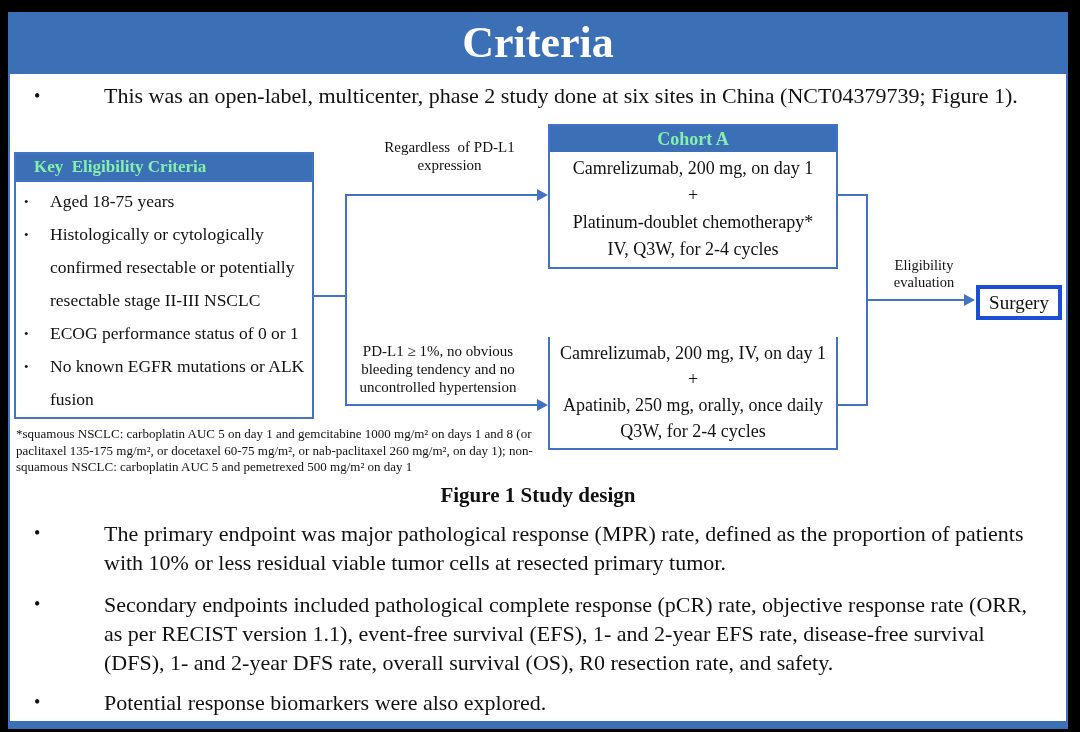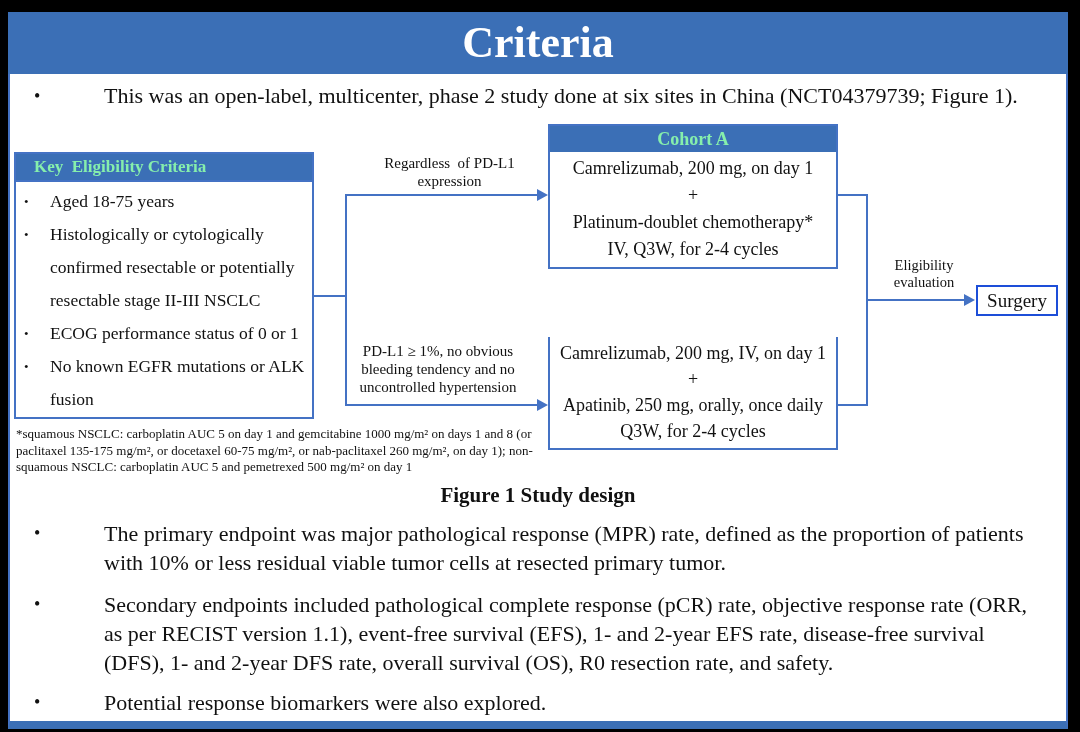--- a/index.html
+++ b/index.html
@@ -33,25 +33,25 @@
   .cohort-a{left:548px;top:124px;}
   .cohort-b{left:548px;top:337px;}
   .cohort-b .box-body div{line-height:26px;}
 
   
   .ln{position:absolute;background:#4472c4;}
   .arrow-r{position:absolute;width:0;height:0;border-top:6px solid transparent;
            border-bottom:6px solid transparent;border-left:11px solid #4472c4;}
 
   .lbl{position:absolute;text-align:center;font-size:15px;line-height:18px;}
-  .lbl-top{left:372px;top:154px;width:155px;white-space:pre-wrap;}
+  .lbl-top{left:372px;top:138px;width:155px;white-space:pre-wrap;}
   .lbl-bot{left:350px;top:342px;width:176px;}
   .lbl-rad{left:869px;top:257px;width:110px;font-size:14.5px;line-height:17px;}
 
-  .surgery{position:absolute;left:976px;top:285px;width:78px;height:27px;border:2px solid #1d4ed8;
+  .surgery{position:absolute;left:976px;top:285px;width:78px;height:27px;border:4px solid #1d4ed8;
            background:#fff;text-align:center;line-height:27px;font-size:19px;}
 
   .footnote{position:absolute;left:16px;top:426px;width:527px;font-size:13px;line-height:16.5px;}
   .caption{position:absolute;left:8px;top:483px;width:1060px;text-align:center;font-weight:bold;font-size:21px;}
 </style>
 </head>
 <body>
 
 <div class="stage">
 

